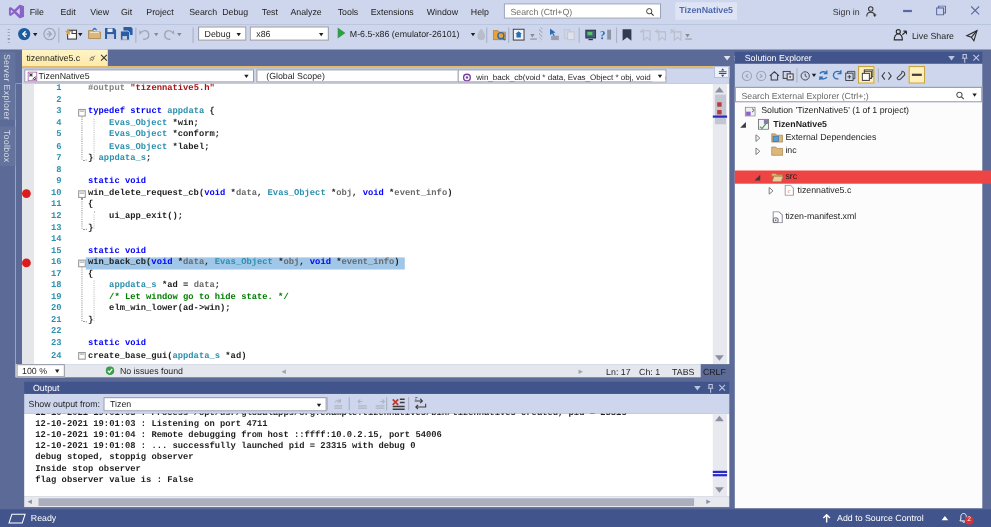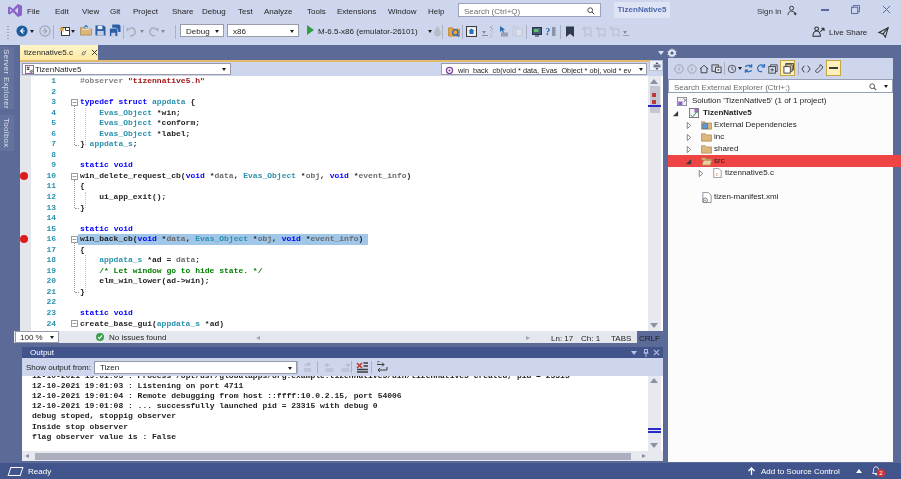--- a/index.html
+++ b/index.html
@@ -19,21 +19,21 @@
 
 <div class="abs" id="titlebar" style="left:0;top:0;width:901px;height:22px;background:#cdd6ec">
   <svg class="abs" style="left:8px;top:4px" width="14" height="13" viewBox="0 0 24 22">
     <path d="M17 0 L24 2.8 V19.2 L17 22 L8.5 13.7 L3 18 L0 16.5 V5.5 L3 4 L8.5 8.3 Z M3.2 8.1 V13.9 L6.6 11 Z M11.5 11 L17 16.4 V5.6 Z" fill="#8a63c8"></path>
   </svg>
   <span class="abs" style="left:27px;top:7px">File</span>
   <span class="abs" style="left:55px;top:7px">Edit</span>
   <span class="abs" style="left:82px;top:7px">View</span>
   <span class="abs" style="left:110px;top:7px">Git</span>
   <span class="abs" style="left:133px;top:7px">Project</span>
-  <span class="abs" style="left:172px;top:7px">Share</span>
+  <span class="abs" style="left:172px;top:7px">Search</span>
   <span class="abs" style="left:202px;top:7px">Debug</span>
   <span class="abs" style="left:238px;top:7px">Test</span>
   <span class="abs" style="left:264px;top:7px">Analyze</span>
   <span class="abs" style="left:307px;top:7px">Tools</span>
   <span class="abs" style="left:337px;top:7px">Extensions</span>
   <span class="abs" style="left:388px;top:7px">Window</span>
   <span class="abs" style="left:428px;top:7px">Help</span>
   <div class="abs" style="left:458px;top:3px;width:143px;height:14px;background:#fff;border:1px solid #9aa3bc;box-sizing:border-box">
     <span class="abs" style="left:5px;top:3px;color:#6e6e6e">Search (Ctrl+Q)</span>
     <svg class="abs" style="right:5px;top:2.5px" width="8" height="8" viewBox="0 0 10 10">
@@ -194,21 +194,22 @@
   <div class="abs" style="left:6px;top:15px;width:643px;height:1.5px;background:#e3bb6e"></div>
 
   <div class="abs" style="left:6px;top:17px;width:643px;height:14px;background:#cdd6ec">
     <div class="combo" style="left:2px;top:1px;width:209px;height:12px;padding:1px 0 0 12px">TizenNative5<span class="car" style="position:absolute;right:4px;top:4px"></span>
       <svg class="abs" style="left:1.5px;top:1px" width="9" height="9" viewBox="0 0 10 10">
           <rect x="0.5" y="0.5" width="9" height="9" fill="#fff" stroke="#9a4f9e"></rect>
           <path d="M2 2 L5 5 M5 2 L2 5" stroke="#444" stroke-width="1.2"></path>
           <path d="M8 5 L5 8 M6 8 h2 v-2" stroke="#444" stroke-width="1" fill="none"></path>
         </svg>
     </div>
-    <div class="combo" style="left:421px;top:1px;width:206px;height:12px;padding:1.5px 0 0 16px;font-size:7.3px">win_back_cb(void * data, Evas_Object * obj, void * ev<span style="position:absolute;right:0;top:0;width:12px;height:12px;background:#fff"></span><span class="car" style="position:absolute;right:3px;top:4px"></span>
+    <div class="combo" style="left:213px;top:1px;width:206px;height:12px;padding:1px 0 0 8px">(Global Scope)<span class="car" style="position:absolute;right:4px;top:4px"></span></div>
+    <div class="combo" style="left:396px;top:1px;width:190px;height:12px;padding:1.5px 0 0 16px;font-size:7.3px">win_back_cb(void * data, Evas_Object * obj, void * ev<span style="position:absolute;right:0;top:0;width:12px;height:12px;background:#fff"></span><span class="car" style="position:absolute;right:3px;top:4px"></span>
       <svg class="abs" style="left:3px;top:1.5px" width="9" height="9" viewBox="0 0 10 10">
           <circle cx="5" cy="5" r="3.4" fill="none" stroke="#7b3fa0" stroke-width="1.4"></circle>
           <circle cx="5" cy="5" r="1.2" fill="#7b3fa0"></circle>
         </svg>
     </div>
     <div class="abs" style="left:629px;top:-2px;width:14px;height:11px;background:#eef1fa;border:1px solid #b6c0d8;box-sizing:border-box">
       <svg class="abs" style="left:2.5px;top:0.5px" width="8" height="8" viewBox="0 0 8 8">
           <path d="M0.5 3.2 h7 M0.5 4.8 h7" stroke="#3c4a68"></path>
           <path d="M4 0 L5.5 2 H2.5 Z M4 8 L2.5 6 H5.5 Z" fill="#3c4a68"></path>
         </svg>
@@ -256,21 +257,21 @@
     <div class="abs" style="left:60px;top:30px;width:1px;height:39px;border-left:1px dotted #9b9b9b"></div>
     <div class="abs" style="left:61px;top:68px;width:4px;height:1px;border-bottom:1px dotted #9b9b9b"></div>
     <div class="abs" style="left:60px;top:104px;width:1px;height:28px;border-left:1px dotted #9b9b9b"></div>
     <div class="abs" style="left:61px;top:131px;width:4px;height:1px;border-bottom:1px dotted #9b9b9b"></div>
     <div class="abs" style="left:60px;top:167px;width:1px;height:49px;border-left:1px dotted #9b9b9b"></div>
     <div class="abs" style="left:61px;top:215px;width:4px;height:1px;border-bottom:1px dotted #9b9b9b"></div>
     <div class="abs" style="left:71px;top:32px;width:1px;height:37px;border-left:1px dotted #c3c3c3"></div>
     <div class="abs" style="left:71px;top:116px;width:1px;height:16px;border-left:1px dotted #c3c3c3"></div>
     <div class="abs" style="left:71px;top:179px;width:1px;height:37px;border-left:1px dotted #c3c3c3"></div>
 
-    <pre class="abs" style="left:66px;top:0;margin:0;font-size:8px;line-height:10.55px;color:#1e1e1e;font-weight:bold"><span class="g">#observer</span> <span class="st">"tizennative5.h"</span>
+    <pre class="abs" style="left:66px;top:0;margin:0;font-size:8px;line-height:10.55px;color:#1e1e1e;font-weight:bold"><span class="g">#output</span> <span class="st">"tizennative5.h"</span>
 
 <span class="k">typedef</span> <span class="k">struct</span> <span class="t">appdata</span> {
     <span class="t">Evas_Object</span> *win;
     <span class="t">Evas_Object</span> *conform;
     <span class="t">Evas_Object</span> *label;
 } <span class="t">appdata_s</span>;
 
 <span class="k">static</span> <span class="k">void</span>
 win_delete_request_cb(<span class="k">void</span> *<span class="p">data</span>, <span class="t">Evas_Object</span> *<span class="p">obj</span>, <span class="k">void</span> *<span class="p">event_info</span>)
 {
@@ -377,20 +378,30 @@
     </div>
   </div>
   <div class="abs" style="left:0;top:104px;width:641px;height:10px;background:#e8e9ef">
     <span class="abs" style="left:3px;top:0px;color:#8a90a4">◂</span>
     <div class="abs" style="left:13px;top:1.5px;width:596px;height:7px;background:#abaebc"></div>
     <span class="abs" style="left:620px;top:0px;color:#8a90a4">▸</span>
   </div>
 </div>
 
 <div class="abs" id="solexp" style="left:668px;top:47px;width:225px;height:415px">
+  <div class="abs" style="left:0;top:0;width:225px;height:11px;background:#42548c;color:#fff;line-height:11px">
+    <span style="margin-left:9px">Solution Explorer</span>
+    <span class="abs" style="left:194px;top:4px;width:0;height:0;border-left:3px solid transparent;border-right:3px solid transparent;border-top:4px solid #b9c4e0"></span>
+    <svg class="abs" style="left:205px;top:1.5px" width="8" height="9" viewBox="0 0 8 9">
+        <path d="M2.5 0.5 h3 v3.5 h-3 z M1.5 4 h5 M4 4.5 v3.5" stroke="#b9c4e0" fill="none"></path>
+      </svg>
+    <svg class="abs" style="left:216px;top:2px" width="7" height="7" viewBox="0 0 8 8">
+        <path d="M1 1 L7 7 M7 1 L1 7" stroke="#b9c4e0" stroke-width="1.2"></path>
+      </svg>
+  </div>
   <div class="abs" style="left:0;top:11px;width:225px;height:21px;background:#cdd6ec">
     <svg class="abs" style="left:6px;top:6px" width="10" height="10" viewBox="0 0 12 12">
         <circle cx="6" cy="6" r="5" fill="none" stroke="#9ea3b2" stroke-width="1.2"></circle>
         <path d="M7.5 4 L5 6 L7.5 8" stroke="#9ea3b2" fill="none" stroke-width="1.2"></path>
       </svg>
     <svg class="abs" style="left:19px;top:6px" width="10" height="10" viewBox="0 0 12 12">
         <circle cx="6" cy="6" r="5" fill="none" stroke="#9ea3b2" stroke-width="1.2"></circle>
         <path d="M4.5 4 L7 6 L4.5 8" stroke="#9ea3b2" fill="none" stroke-width="1.2"></path>
       </svg>
     <svg class="abs" style="left:31px;top:6px" width="10" height="10" viewBox="0 0 12 12">
@@ -482,29 +493,20 @@
     <div class="row" style="left:0;top:38px;width:183px">
       <svg class="abs" style="left:18px;top:3px" width="6" height="7" viewBox="0 0 6 8">
           <path d="M1 0.5 L5 4 L1 7.5 Z" fill="none" stroke="#777"></path>
         </svg>
       <svg class="abs" style="left:33px;top:1px" width="11" height="10" viewBox="0 0 13 12">
           <path d="M0.5 2 h4.5 l1.5 1.5 H12.5 V11 H0.5 Z" fill="#dcb67a" stroke="#9e7b3c" stroke-width="0.7"></path>
         </svg>
       <span class="abs" style="left:46px;top:0">inc</span>
     </div>
 
-    <div class="row" style="left:0;top:50px;width:225px">
-      <svg class="abs" style="left:18px;top:3px" width="6" height="7" viewBox="0 0 6 8">
-          <path d="M1 0.5 L5 4 L1 7.5 Z" fill="none" stroke="#777"></path>
-        </svg>
-      <svg class="abs" style="left:33px;top:1px" width="11" height="10" viewBox="0 0 13 12">
-          <path d="M0.5 2 h4.5 l1.5 1.5 H12.5 V11 H0.5 Z" fill="#dcb67a" stroke="#9e7b3c" stroke-width="0.7"></path>
-        </svg>
-      <span class="abs" style="left:46px;top:0">shared</span>
-    </div>
 
     <div class="row" style="left:0;top:62px;width:238px;background:#ef4444">
       <svg class="abs" style="left:17px;top:3px" width="7" height="7" viewBox="0 0 8 8">
           <path d="M7 1 V7 H1 Z" fill="#3c3c3c"></path>
         </svg>
       <svg class="abs" style="left:33px;top:1px" width="11" height="10" viewBox="0 0 13 12">
           <path d="M0.5 2 h4.5 l1.5 1.5 H12.5 V5 H0.5 Z" fill="#dcb67a" stroke="#9e7b3c" stroke-width="0.7"></path>
           <path d="M1 11 L3 5 H13 L11 11 Z" fill="#e8cf9e" stroke="#9e7b3c" stroke-width="0.7"></path>
         </svg>
       <span class="abs" style="left:46px;top:0">src</span>

